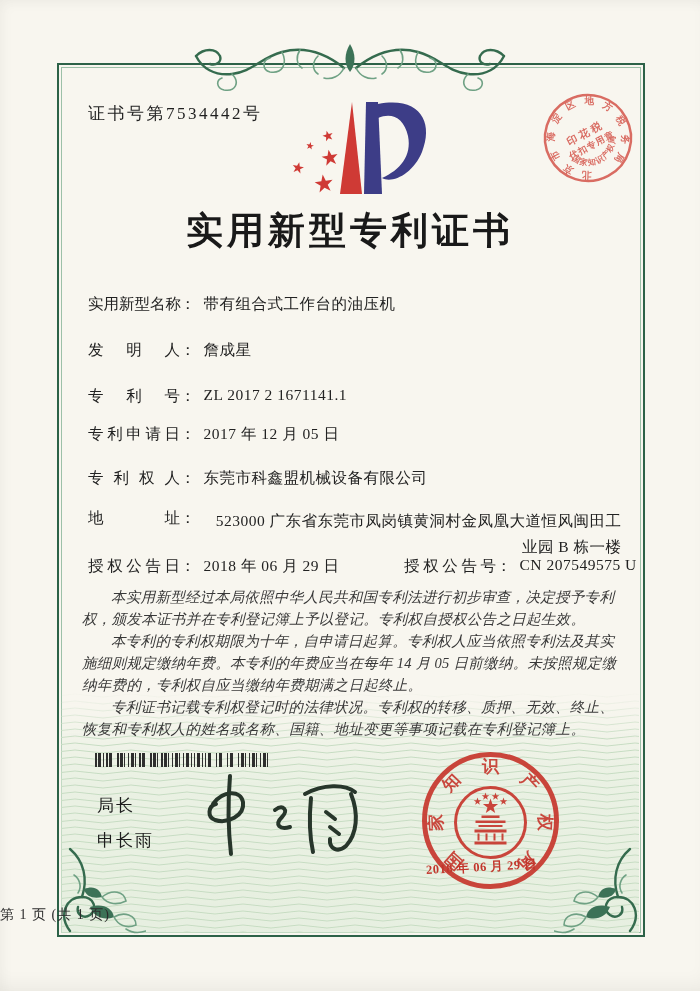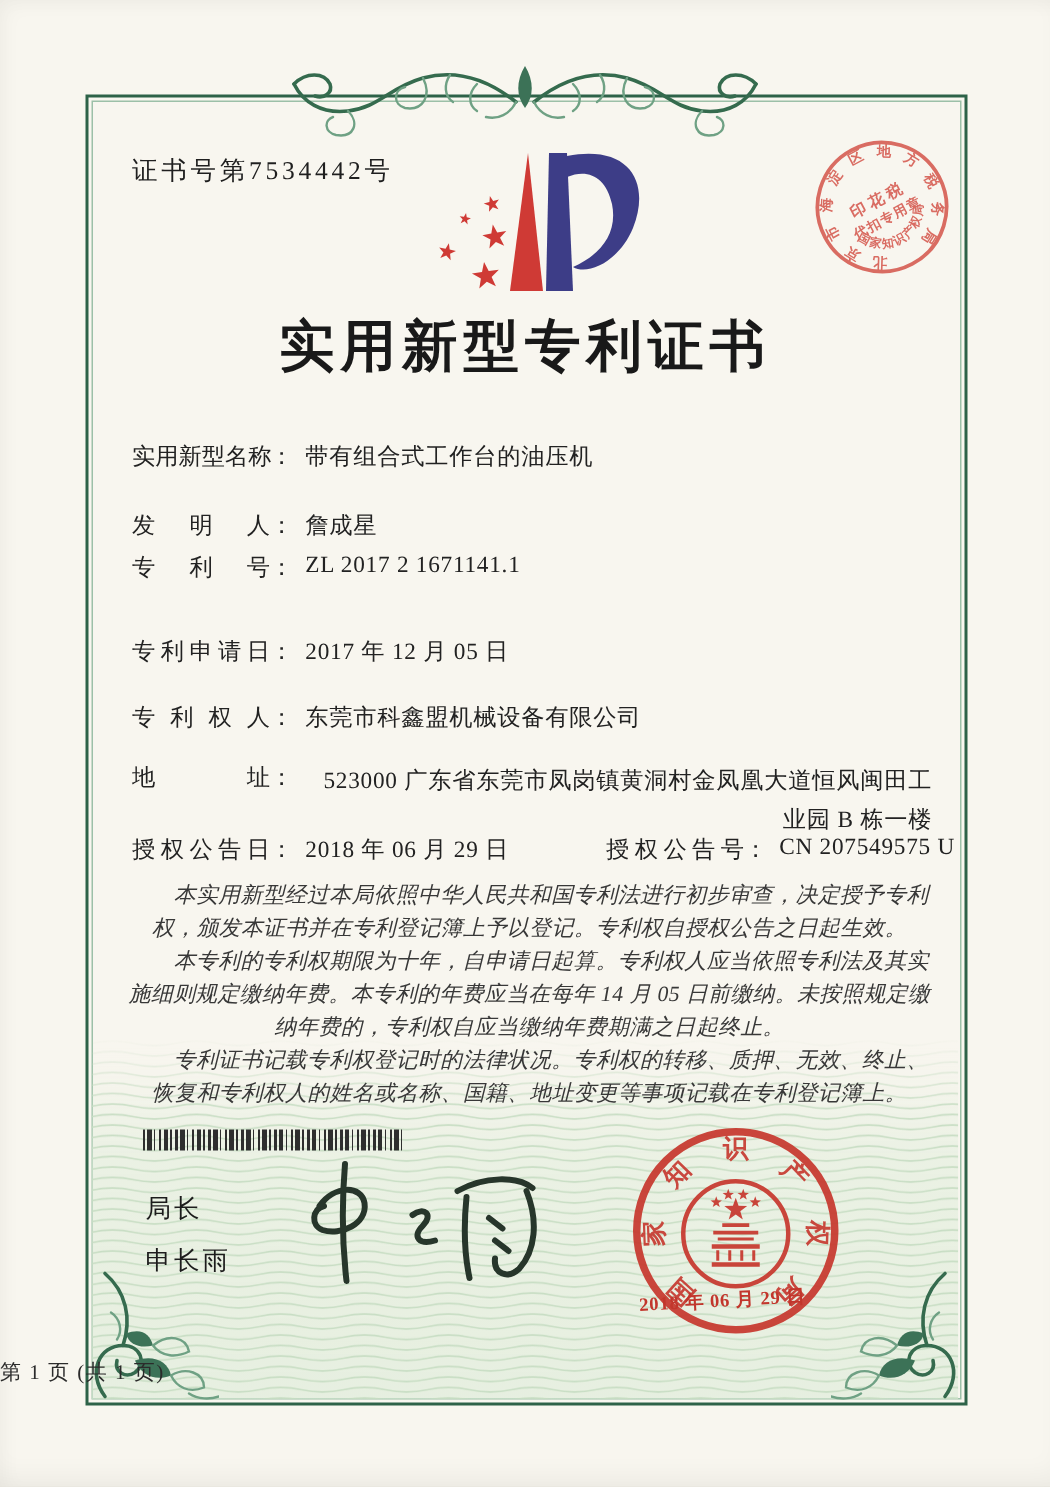--- a/index.html
+++ b/index.html
@@ -33,21 +33,21 @@
     font-size:37px;letter-spacing:4px;color:#191919;font-weight:700;white-space:nowrap;
   }
   .row{position:absolute;left:88px;width:540px;font-size:15.5px;color:#222;white-space:nowrap;}
   .f-label{display:inline-block;width:92px;text-align:justify;text-align-last:justify;vertical-align:top;}
   .f-colon{display:inline-block;vertical-align:top;}
   .f-value{display:inline-block;margin-left:8px;vertical-align:top;letter-spacing:0.5px;}
   .row-address .f-value{white-space:normal;width:418px;line-height:26px;text-align:right;}
   .pair2{position:absolute;left:300px;top:0;margin-left:16px;}
   .paragraphs{
     position:absolute;left:82px;top:586px;width:542px;
-    font-size:14.5px;line-height:22px;color:#383838;font-style:italic;text-align:center;
+    font-size:14.5px;line-height:22px;color:#383838;font-style:italic;
   }
   .paragraphs p{margin:0;text-indent:2em;letter-spacing:0.3px;}
   .guilloche{
     position:absolute;left:61px;top:692px;width:578px;height:241px;
     background:linear-gradient(180deg, rgba(223,237,218,0) 0%, rgba(223,237,218,0.55) 35%, rgba(219,235,214,0.6) 100%);
     -webkit-mask-image:linear-gradient(180deg, transparent 0, #000 20%, #000 100%);
     mask-image:linear-gradient(180deg, transparent 0, #000 20%, #000 100%);
   }
   .barcode{
     position:absolute;left:95px;top:753px;width:173px;height:14px;
@@ -158,21 +158,21 @@
   </svg>
 
   <div class="title">实用新型专利证书</div>
 
   <div class="row" style="top:340px">
     <span class="f-label">发明人</span><span class="f-colon">：</span><span class="f-value">詹成星</span>
   </div>
   <div class="row" style="top:294px">
     <span class="f-label">实用新型名称</span><span class="f-colon">：</span><span class="f-value">带有组合式工作台的油压机</span>
   </div>
-  <div class="row" style="top:368px">
+  <div class="row" style="top:386px">
     <span class="f-label">专利号</span><span class="f-colon">：</span><span class="f-value">ZL 2017 2 1671141.1</span>
   </div>
   <div class="row" style="top:424px">
     <span class="f-label">专利申请日</span><span class="f-colon">：</span><span class="f-value">2017 年 12 月 05 日</span>
   </div>
   <div class="row" style="top:468px">
     <span class="f-label">专利权人</span><span class="f-colon">：</span><span class="f-value">东莞市科鑫盟机械设备有限公司</span>
   </div>
   <div class="row row-address" style="top:508px">
     <span class="f-label">地址</span><span class="f-colon">：</span><span class="f-value">523000 广东省东莞市凤岗镇黄洞村金凤凰大道恒风闽田工业园 B 栋一楼</span>

